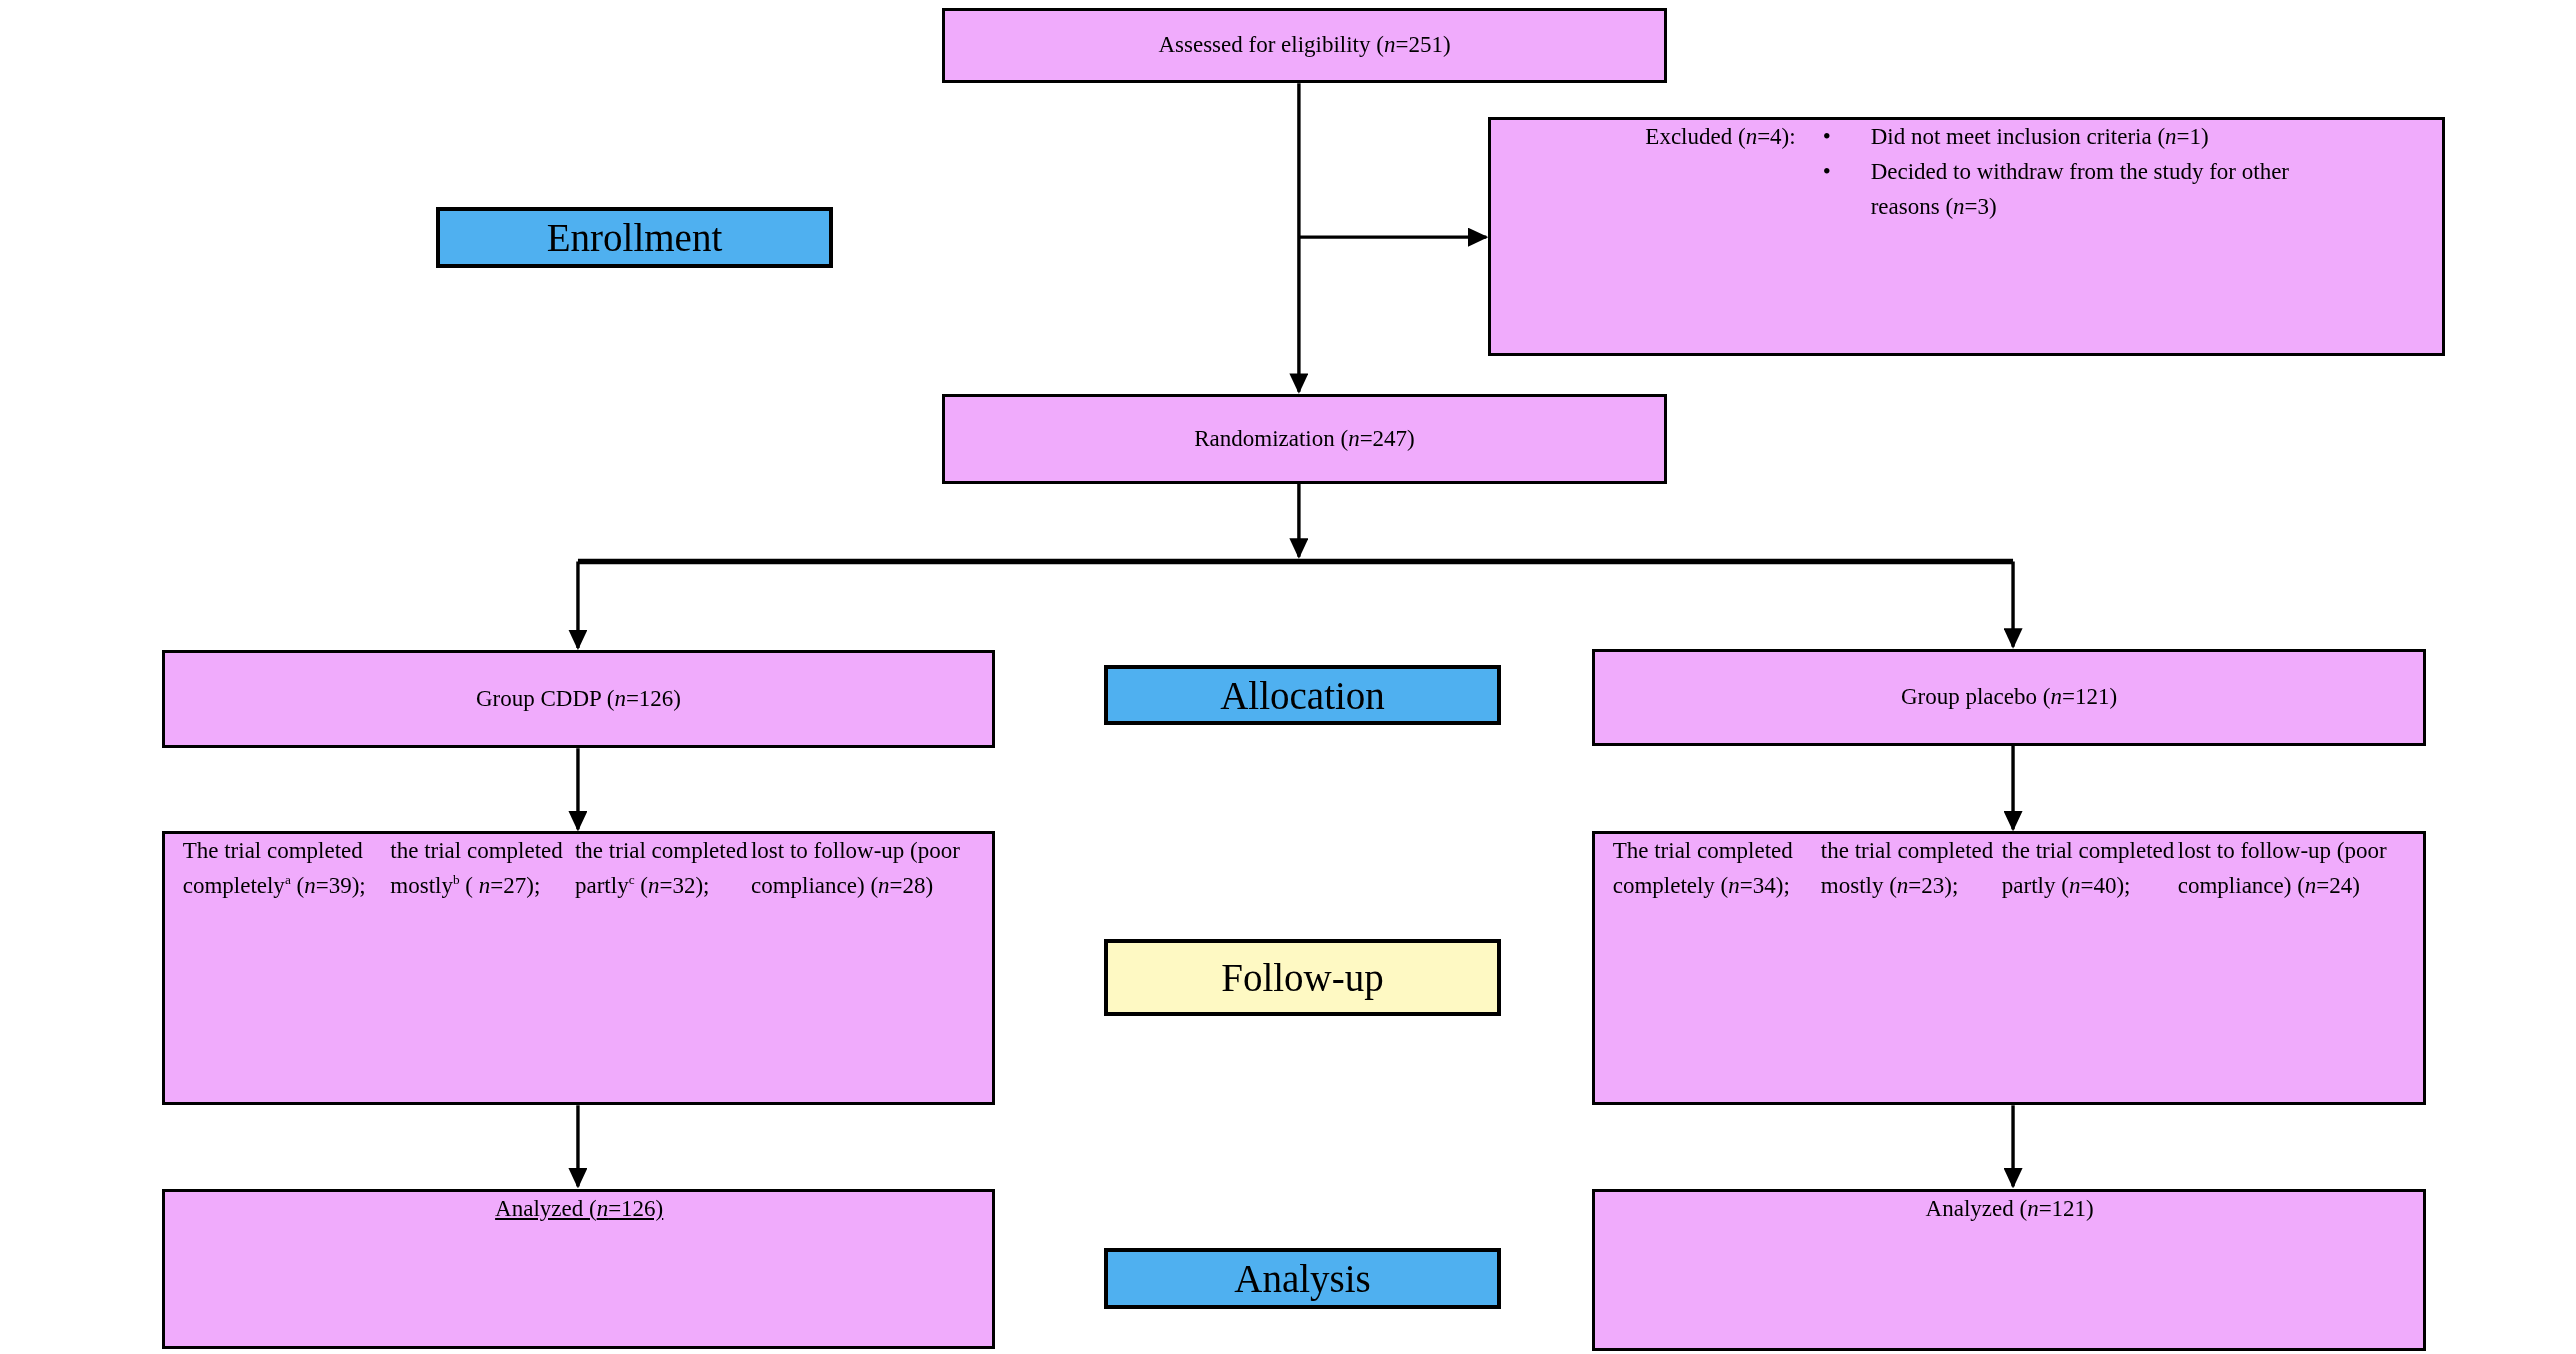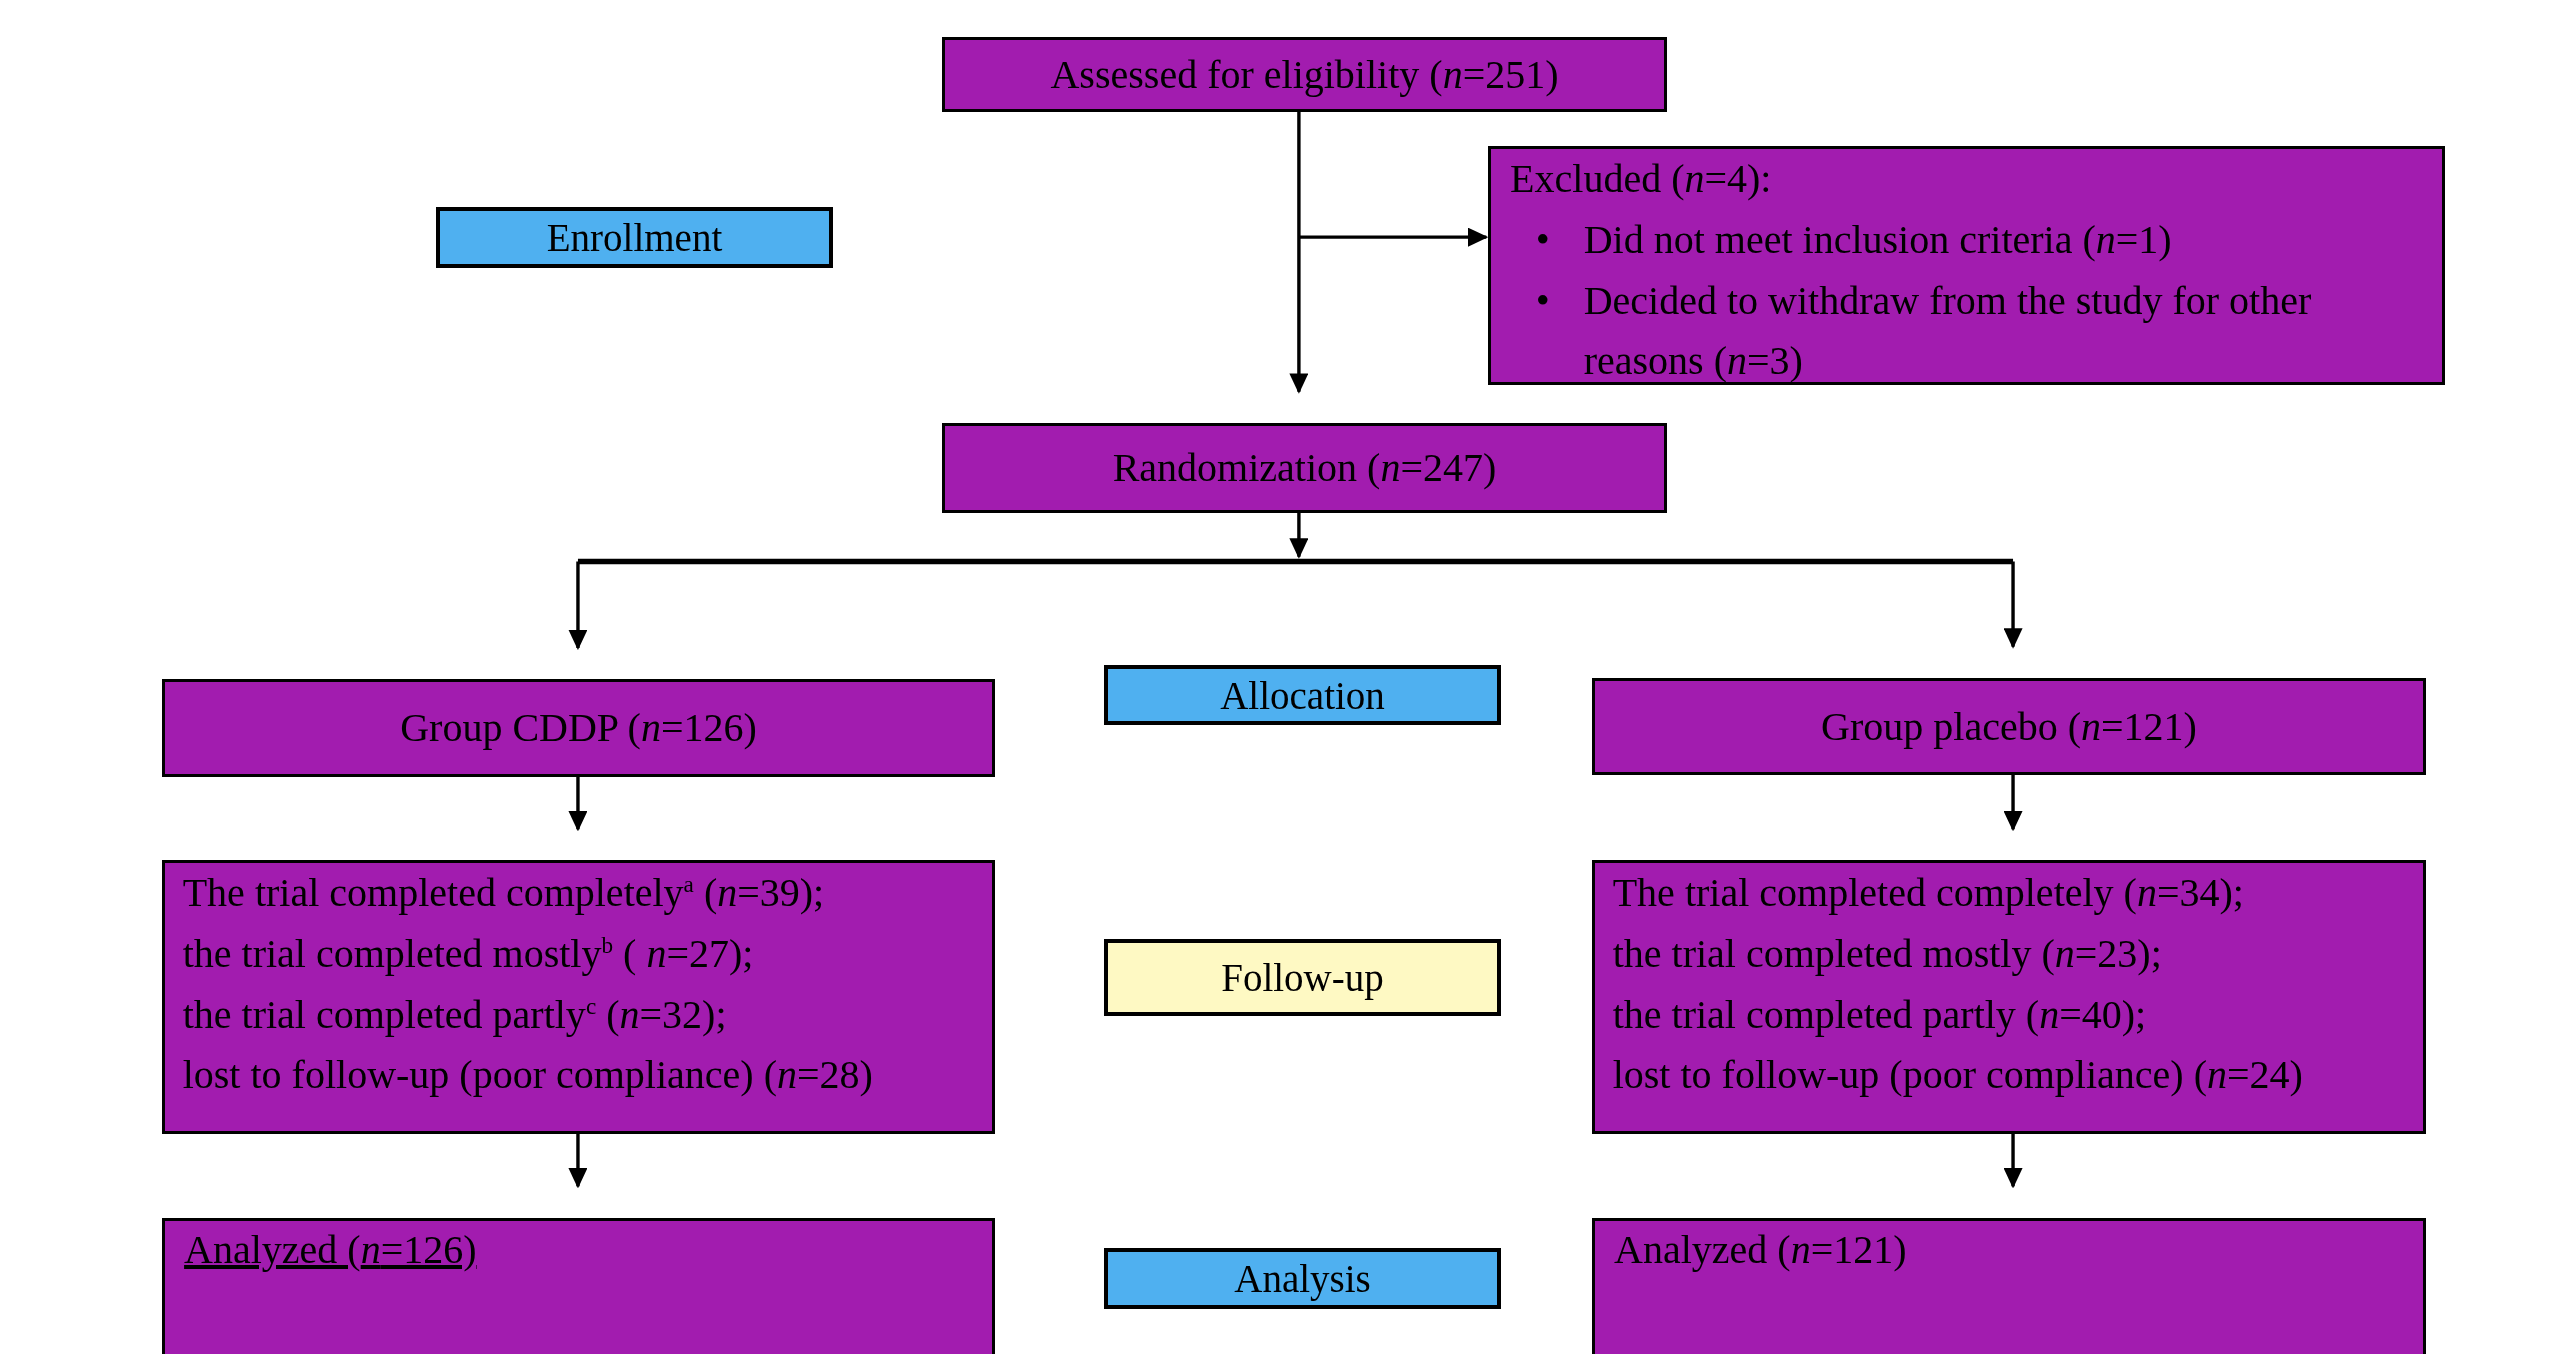--- a/index.html
+++ b/index.html
@@ -15,36 +15,35 @@
     background: #ffffff;
     overflow: hidden;
   }
   .connectors {
     position: absolute;
     left: 0; top: 0;
     width: 2576px; height: 1354px;
   }
   .box {
     position: absolute;
-    background: #a21caf;
+    background: #f0abfc;
     border: 3.4px solid #000000;
-    font-size: 40px;
+    font-size: 23px;
     line-height: 1.5;
-    margin-top: 29px;
   }
   .box.center {
     display: flex;
     align-items: center;
     justify-content: center;
     text-align: center;
   }
   .box.multi {
     display: flex;
-    flex-direction: column;
-    justify-content: flex-start;
+    flex-direction: row;
+    justify-content: center;
     padding: 0 17.7px;
     line-height: 1.52;
   }
   .stage-label {
     position: absolute;
     background: #4FB0F0;
     border: 4.1px solid #000000;
     display: flex;
     align-items: center;
     justify-content: center;

